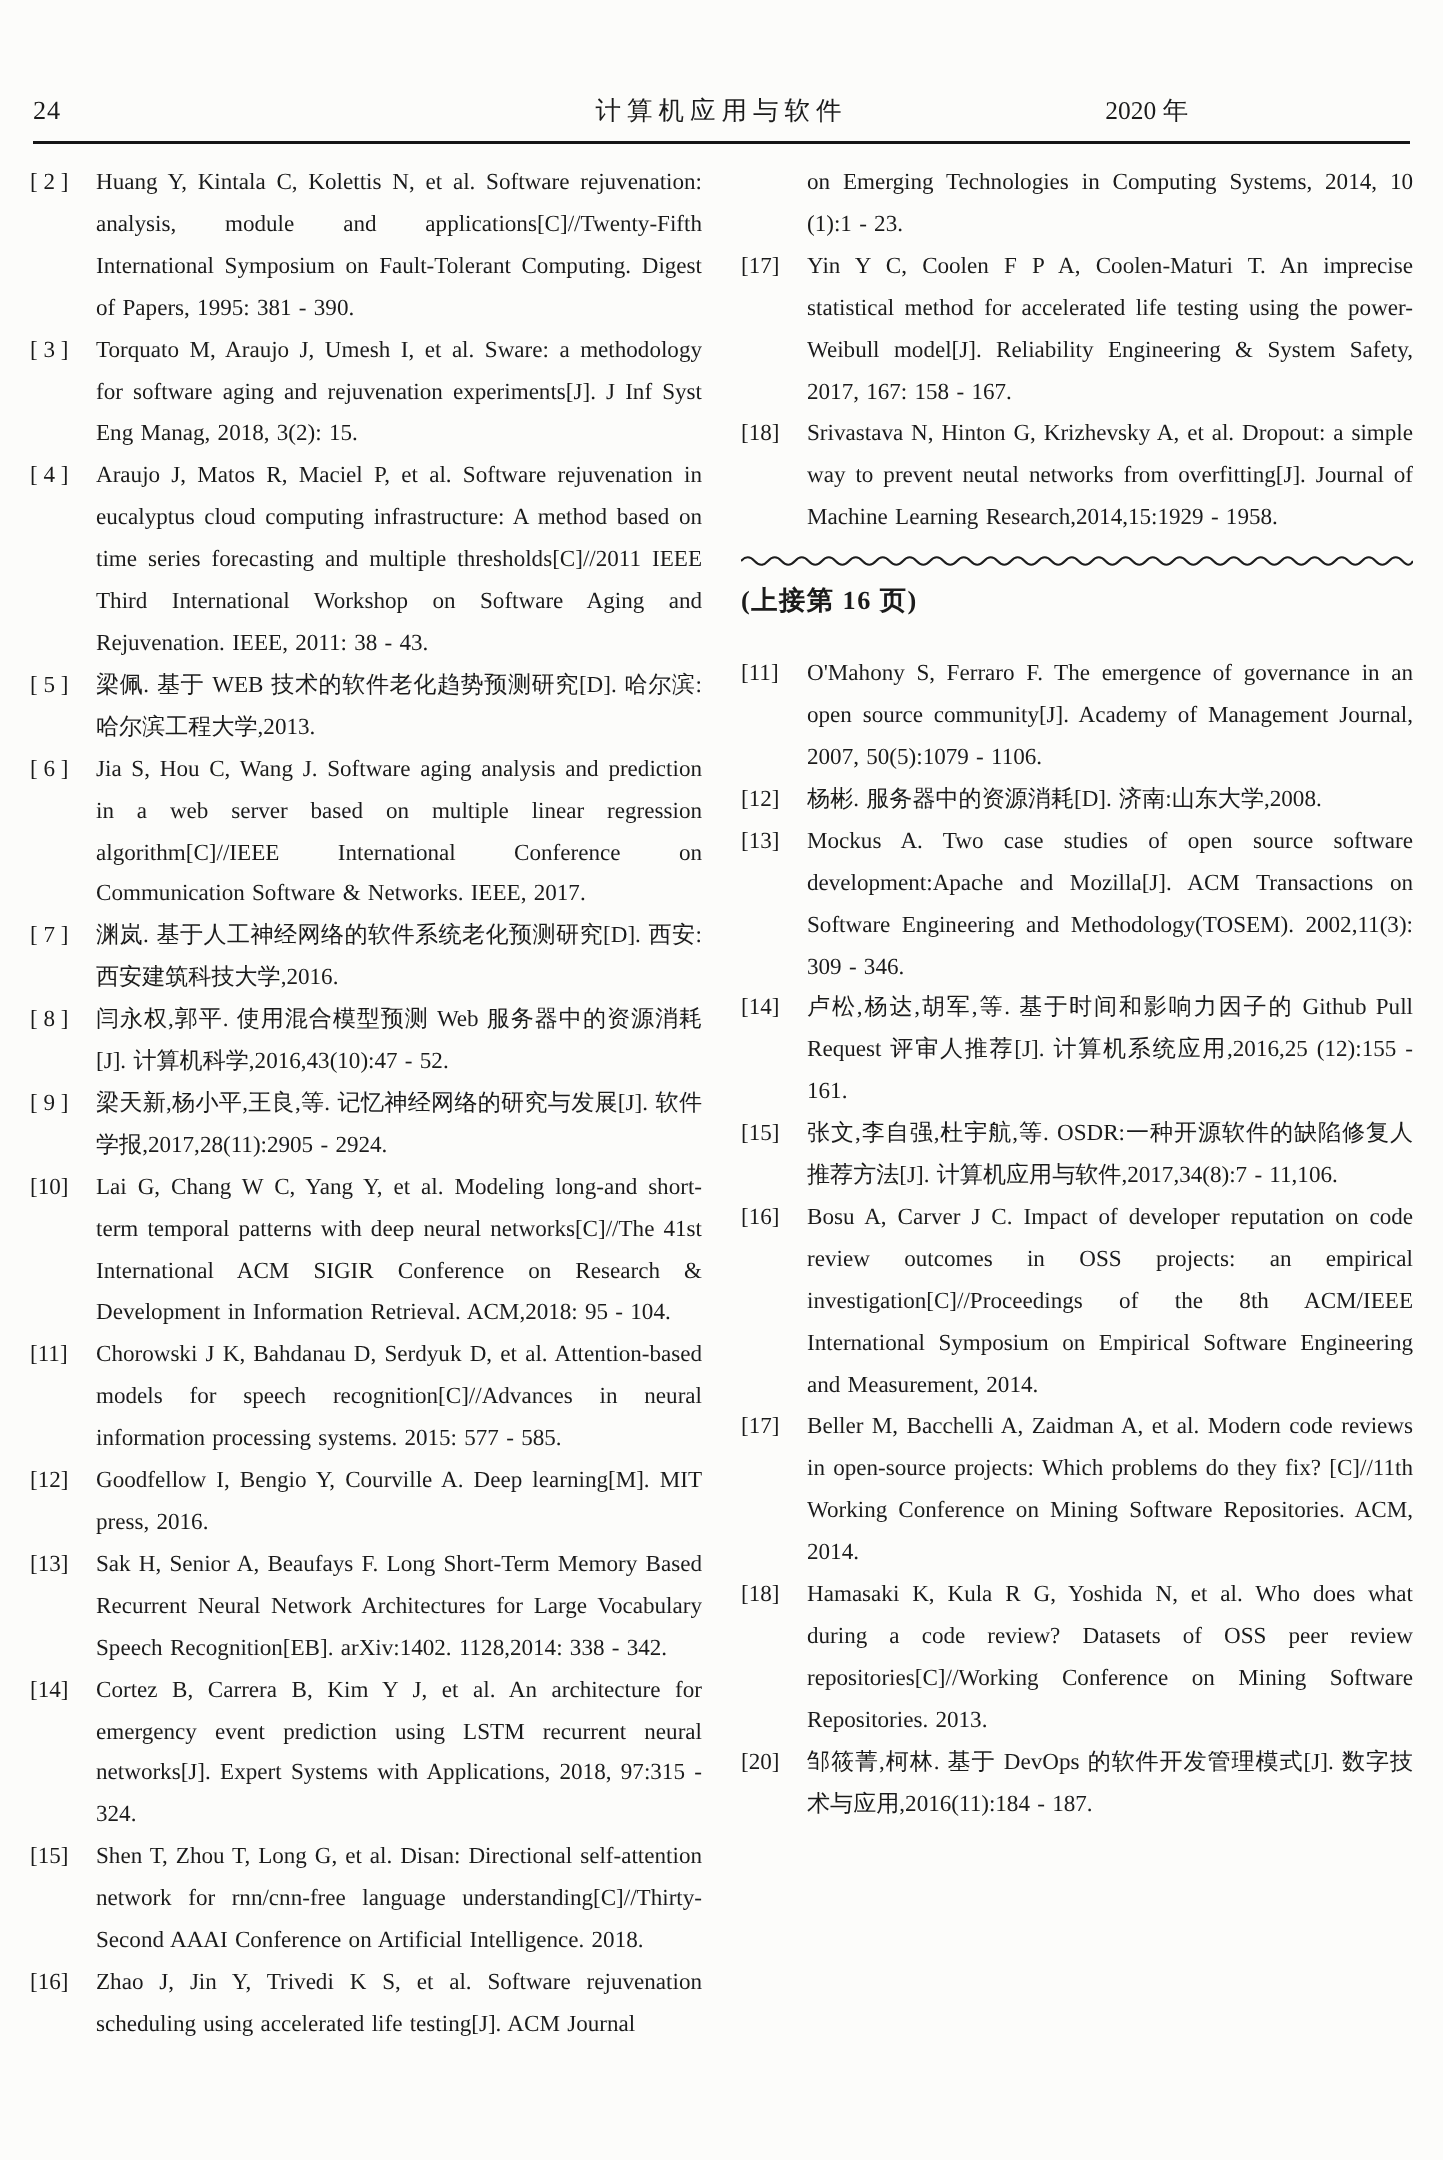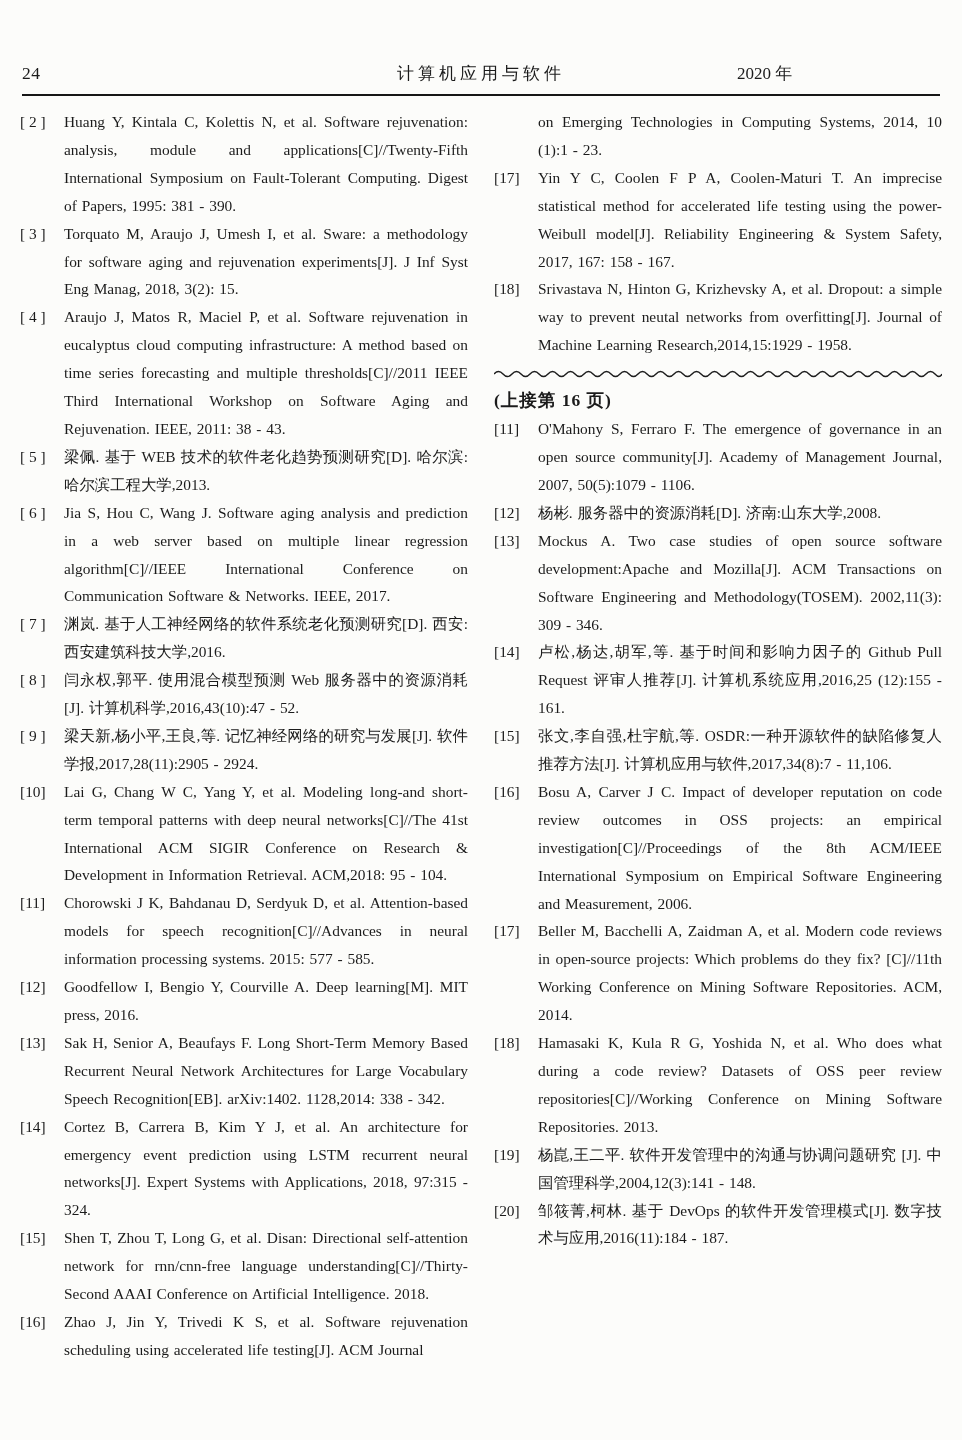--- a/index.html
+++ b/index.html
@@ -47,21 +47,21 @@
     flex: 1;
     text-align: justify;
     text-justify: inter-word;
     word-spacing: 1px;
   }
   .wavy-divider { margin: 9px 0 1px 0; display: block; }
   .continued-note {
     font-weight: bold;
     font-size: 17.5px;
     line-height: 30px;
-    margin: 5px 0 0 0;
+    margin: 5px 0 20px 0;
     letter-spacing: 1px;
     font-family: Liberation Serif, serif;
   }
 </style>
 </head>
 <body>
 
 <div class="page">
 
   <div class="header">
@@ -198,37 +198,33 @@
             <span class="rtext">卢松,杨达,胡军,等. 基于时间和影响力因子的 Github Pull Request 评审人推荐[J]. 计算机系统应用,2016,25 (12):155 - 161.</span>
           </div>
 
           <div class="ref">
             <span class="marker">[15]</span>
             <span class="rtext">张文,李自强,杜宇航,等. OSDR:一种开源软件的缺陷修复人推荐方法[J]. 计算机应用与软件,2017,34(8):7 - 11,106.</span>
           </div>
 
           <div class="ref">
             <span class="marker">[16]</span>
-            <span class="rtext">Bosu A, Carver J C. Impact of developer reputation on code review outcomes in OSS projects: an empirical investigation[C]//Proceedings of the 8th ACM/IEEE International Symposium on Empirical Software Engineering and Measurement, 2006.</span>
+            <span class="rtext">Bosu A, Carver J C. Impact of developer reputation on code review outcomes in OSS projects: an empirical investigation[C]//Proceedings of the 8th ACM/IEEE International Symposium on Empirical Software Engineering and Measurement, 2014.</span>
           </div>
 
           <div class="ref">
             <span class="marker">[17]</span>
             <span class="rtext">Beller M, Bacchelli A, Zaidman A, et al. Modern code reviews in open-source projects: Which problems do they fix? [C]//11th Working Conference on Mining Software Repositories. ACM, 2014.</span>
           </div>
 
           <div class="ref">
             <span class="marker">[18]</span>
             <span class="rtext">Hamasaki K, Kula R G, Yoshida N, et al. Who does what during a code review? Datasets of OSS peer review repositories[C]//Working Conference on Mining Software Repositories. 2013.</span>
           </div>
 
-          <div class="ref">
-            <span class="marker">[19]</span>
-            <span class="rtext">杨崑,王二平. 软件开发管理中的沟通与协调问题研究 [J]. 中国管理科学,2004,12(3):141 - 148.</span>
-          </div>
 
           <div class="ref">
             <span class="marker">[20]</span>
             <span class="rtext">邹筱菁,柯林. 基于 DevOps 的软件开发管理模式[J]. 数字技术与应用,2016(11):184 - 187.</span>
           </div>
 
 
         </div>
 
     </div>

